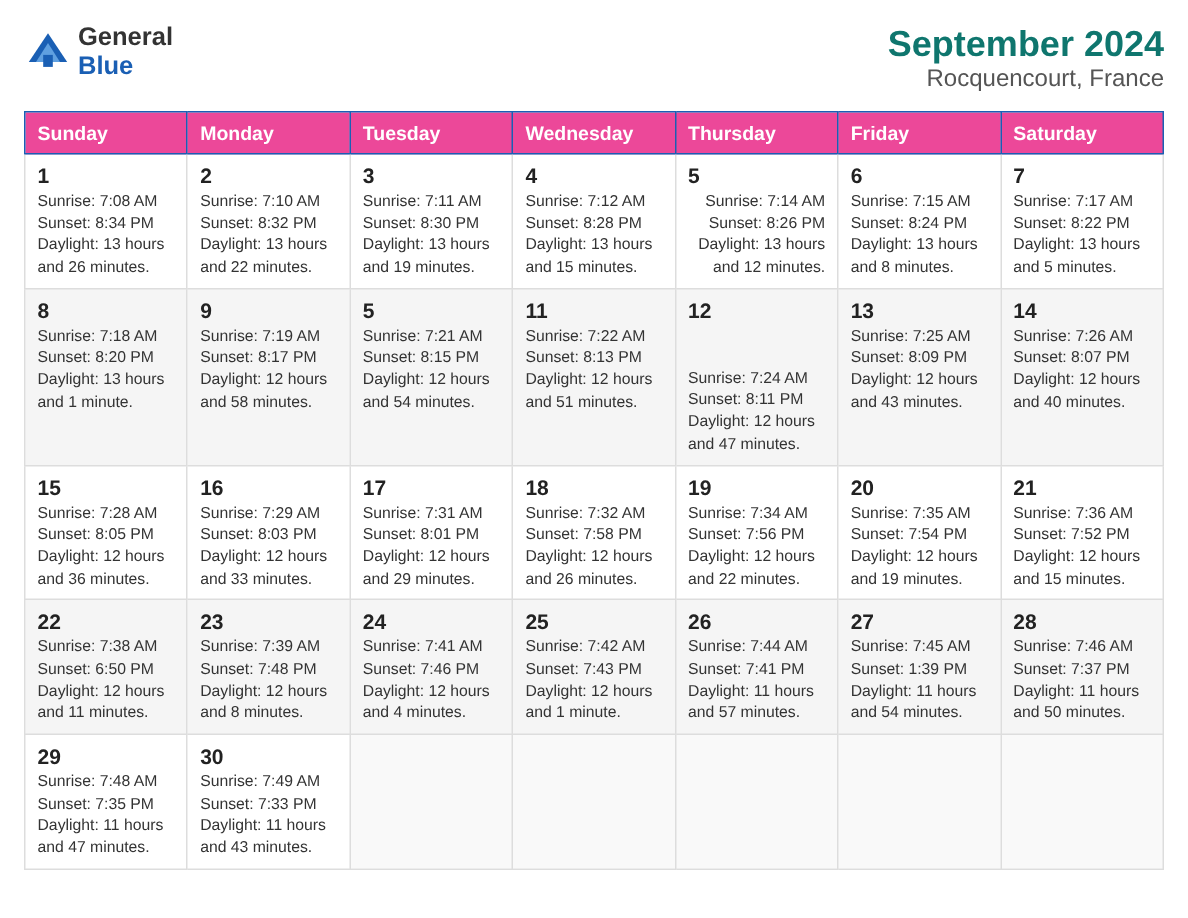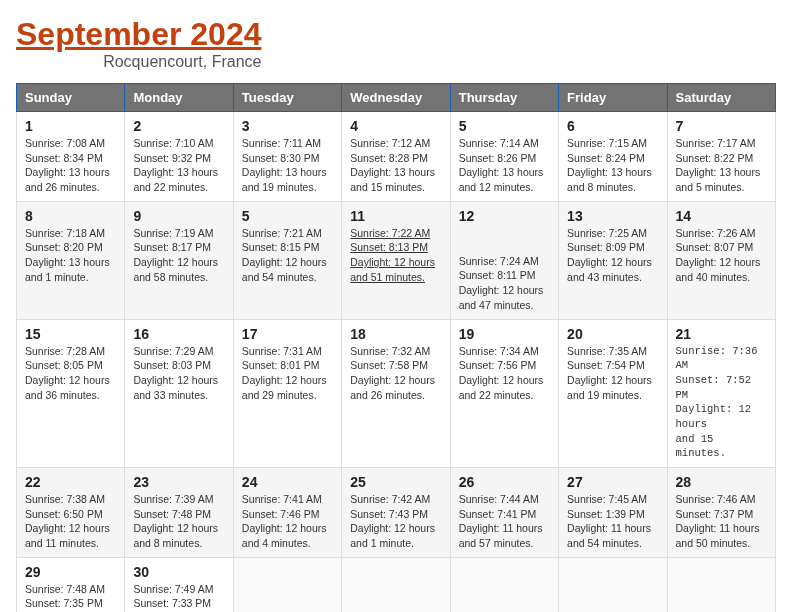--- a/index.html
+++ b/index.html
@@ -27,36 +27,35 @@
       line-height: 1.1;
     }
     .logo-icon {
       width: 32px;
       height: 32px;
     }
     .title-section {
       text-align: right;
     }
     .month-title {
-      font-size: 32px;
+      font-size: 24px;
       font-weight: bold;
-      color: #c2410c;
-      text-decoration: underline;
+      color: #0f766e;
     }
     .location {
       font-size: 16px;
       color: #555;
     }
     .calendar-table {
       width: 100%;
       border-collapse: collapse;
       border: 1px solid #ccc;
     }
     .calendar-table th {
-      background: #737373;
+      background: #ec4899;
       color: #fff;
       font-size: 13px;
       font-weight: bold;
       padding: 6px 8px;
       text-align: left;
       border: 1px solid #1a5fb4;
     }
     .calendar-table td {
       vertical-align: top;
       padding: 6px 8px;
@@ -86,20 +85,31 @@
       line-height: 1.4;
     }
     .empty-cell {
       background: #f9f9f9 !important;
     }
   </style>
 </head>
 <body>
 
 <div class="header-section">
+  <div class="logo">
+    <svg class="logo-icon" viewBox="0 0 40 40" width="40" height="40">
+      <polygon points="20,4 36,28 4,28" fill="#1a5fb4"></polygon>
+      <polygon points="20,12 30,28 10,28" fill="#60a0e0"></polygon>
+      <rect x="16" y="22" width="8" height="10" fill="#1a5fb4"></rect>
+    </svg>
+    <div class="logo-text">
+      <span style="font-size:17px;font-weight:bold;color:#333;line-height:1.1;">General</span>
+      <span style="font-size:17px;font-weight:bold;color:#1a5fb4;line-height:1.1;">Blue</span>
+    </div>
+  </div>
   <div class="title-section">
     <div class="month-title">September 2024</div>
     <div class="location">Rocquencourt, France</div>
   </div>
 </div>
 
 <table class="calendar-table">
   <thead>
     <tr>
     <th>Sunday</th>
@@ -116,41 +126,41 @@
         <td>
           <span class="day-num">1</span>
           <div class="day-detail" style="white-space: pre-line;">Sunrise: 7:08 AM
 Sunset: 8:34 PM
 Daylight: 13 hours
 and 26 minutes.</div>
         </td>
         <td>
           <span class="day-num">2</span>
           <div class="day-detail" style="white-space: pre-line;">Sunrise: 7:10 AM
-Sunset: 9:32 PM
+Sunset: 8:32 PM
 Daylight: 13 hours
 and 22 minutes.</div>
         </td>
         <td>
           <span class="day-num">3</span>
           <div class="day-detail" style="white-space: pre-line;">Sunrise: 7:11 AM
 Sunset: 8:30 PM
 Daylight: 13 hours
 and 19 minutes.</div>
         </td>
         <td>
           <span class="day-num">4</span>
           <div class="day-detail" style="white-space: pre-line;">Sunrise: 7:12 AM
 Sunset: 8:28 PM
 Daylight: 13 hours
 and 15 minutes.</div>
         </td>
         <td>
           <span class="day-num">5</span>
-          <div class="day-detail" style="white-space: pre-line;">Sunrise: 7:14 AM
+          <div class="day-detail" style="white-space: pre-line; text-align: right;">Sunrise: 7:14 AM
 Sunset: 8:26 PM
 Daylight: 13 hours
 and 12 minutes.</div>
         </td>
         <td>
           <span class="day-num">6</span>
           <div class="day-detail" style="white-space: pre-line;">Sunrise: 7:15 AM
 Sunset: 8:24 PM
 Daylight: 13 hours
 and 8 minutes.</div>
@@ -180,21 +190,21 @@
         </td>
         <td>
           <span class="day-num">5</span>
           <div class="day-detail" style="white-space: pre-line;">Sunrise: 7:21 AM
 Sunset: 8:15 PM
 Daylight: 12 hours
 and 54 minutes.</div>
         </td>
         <td>
           <span class="day-num">11</span>
-          <div class="day-detail" style="white-space: pre-line; text-decoration: underline;">Sunrise: 7:22 AM
+          <div class="day-detail" style="white-space: pre-line;">Sunrise: 7:22 AM
 Sunset: 8:13 PM
 Daylight: 12 hours
 and 51 minutes.</div>
         </td>
         <td>
           <span class="day-num">12</span>
           <div class="day-detail" style="white-space: pre-line; margin-top: 30px;">Sunrise: 7:24 AM
 Sunset: 8:11 PM
 Daylight: 12 hours
 and 47 minutes.</div>
@@ -252,21 +262,21 @@
         </td>
         <td>
           <span class="day-num">20</span>
           <div class="day-detail" style="white-space: pre-line;">Sunrise: 7:35 AM
 Sunset: 7:54 PM
 Daylight: 12 hours
 and 19 minutes.</div>
         </td>
         <td>
           <span class="day-num">21</span>
-          <div class="day-detail" style="white-space: pre-line; font-family: Liberation Mono, monospace;">Sunrise: 7:36 AM
+          <div class="day-detail" style="white-space: pre-line;">Sunrise: 7:36 AM
 Sunset: 7:52 PM
 Daylight: 12 hours
 and 15 minutes.</div>
         </td>
       </tr>
       <tr>
         <td>
           <span class="day-num">22</span>
           <div class="day-detail" style="white-space: pre-line;">Sunrise: 7:38 AM
 Sunset: 6:50 PM

